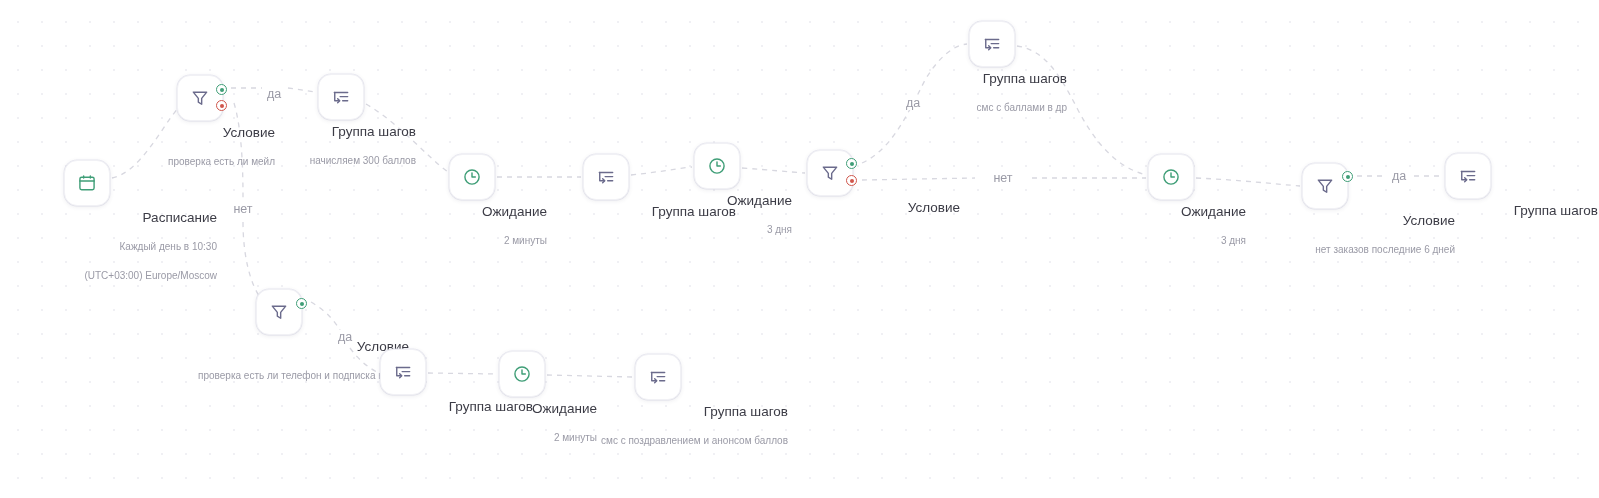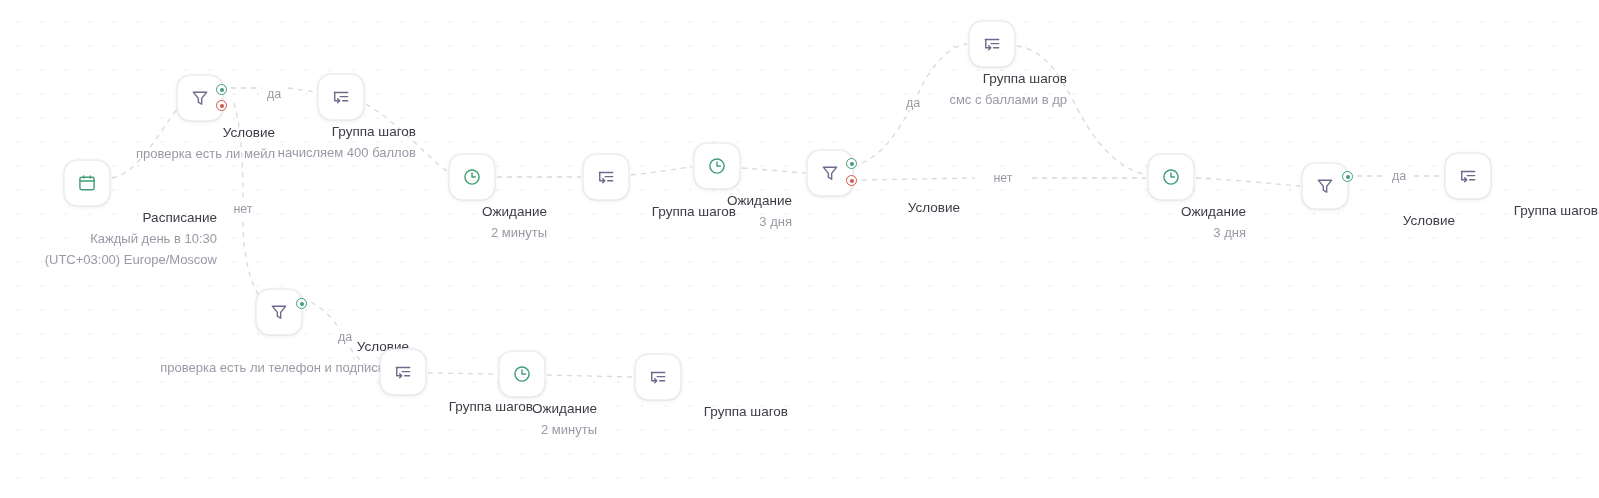--- a/index.html
+++ b/index.html
@@ -67,24 +67,24 @@
   }
   .labels.wide { width: 260px; }
   .labels.narrow { width: 150px; }
   .title {
     font-size: 13.5px;
     color: #3c3c46;
     line-height: 19px;
     white-space: nowrap;
   }
   .subtitle {
-    font-size: 13px;
+    font-size: 10px;
     color: #9a9aa6;
     line-height: 19px;
-    margin-top: 2px;
+    margin-top: 10px;
   }
   .subtitle.nowrap { white-space: nowrap; }
   .port {
     position: absolute;
     width: 11px;
     height: 11px;
     border-radius: 50%;
     background: #ffffff;
     box-sizing: border-box;
     display: flex;
@@ -185,21 +185,21 @@
       <svg width="20" height="20" viewBox="0 0 24 24" fill="none" stroke="#6b6b8c" stroke-width="1.7" stroke-linecap="round" stroke-linejoin="round">
         <path d="M4 6.5 H20"></path>
           <path d="M11 11.5 H20"></path>
           <path d="M14 16.5 H20"></path>
         <path d="M4.5 6.5 V16.5 H10"></path>
           <path d="M8 14 L10.5 16.5 L8 19"></path>
       </svg>
     </div>
     <div class="labels narrow">
       <div class="title">Группа шагов</div>
-      <div class="subtitle nowrap">начисляем 400 баллов</div>
+      <div class="subtitle nowrap">начисляем 300 баллов</div>
     </div>
   </div>
 
   <div class="node" style="left:472px; top:177px;">
     <div class="card">
       <svg width="20" height="20" viewBox="0 0 24 24" fill="none" stroke="#3f9e77" stroke-width="1.7" stroke-linecap="round" stroke-linejoin="round">
         <circle cx="12" cy="12" r="8.5"></circle>
           <path d="M12 7 V12 H16"></path>
       </svg>
     </div>
@@ -281,20 +281,21 @@
 
   <div class="node" style="left:1325px; top:186px;">
     <div class="card">
       <svg width="20" height="20" viewBox="0 0 24 24" fill="none" stroke="#6b6b8c" stroke-width="1.7" stroke-linecap="round" stroke-linejoin="round">
         <path d="M4 5 H20 L14 12.5 V19.5 L10 17 V12.5 Z"></path>
       </svg>
     </div>
     <div class="port green" style="left:17px; top:-15px;"></div>
     <div class="labels wide">
       <div class="title">Условие</div>
+      <div class="subtitle nowrap">нет заказов последние 6 дней</div>
     </div>
   </div>
 
   <div class="node" style="left:1468px; top:176px;">
     <div class="card">
       <svg width="20" height="20" viewBox="0 0 24 24" fill="none" stroke="#6b6b8c" stroke-width="1.7" stroke-linecap="round" stroke-linejoin="round">
         <path d="M4 6.5 H20"></path>
           <path d="M11 11.5 H20"></path>
           <path d="M14 16.5 H20"></path>
         <path d="M4.5 6.5 V16.5 H10"></path>
@@ -352,20 +353,21 @@
       <svg width="20" height="20" viewBox="0 0 24 24" fill="none" stroke="#6b6b8c" stroke-width="1.7" stroke-linecap="round" stroke-linejoin="round">
         <path d="M4 6.5 H20"></path>
           <path d="M11 11.5 H20"></path>
           <path d="M14 16.5 H20"></path>
         <path d="M4.5 6.5 V16.5 H10"></path>
           <path d="M8 14 L10.5 16.5 L8 19"></path>
       </svg>
     </div>
     <div class="labels wide">
       <div class="title">Группа шагов</div>
+      <div class="subtitle">смс с поздравлением и анонсом баллов</div>
     </div>
   </div>
 
   <div class="edge-label" style="left:274px; top:94px;">да</div>
   <div class="edge-label" style="left:243px; top:209px;">нет</div>
   <div class="edge-label" style="left:1003px; top:178px;">нет</div>
   <div class="edge-label" style="left:913px; top:103px;">да</div>
   <div class="edge-label" style="left:1399px; top:176px;">да</div>
   <div class="edge-label" style="left:345px; top:337px;">да</div>
 

